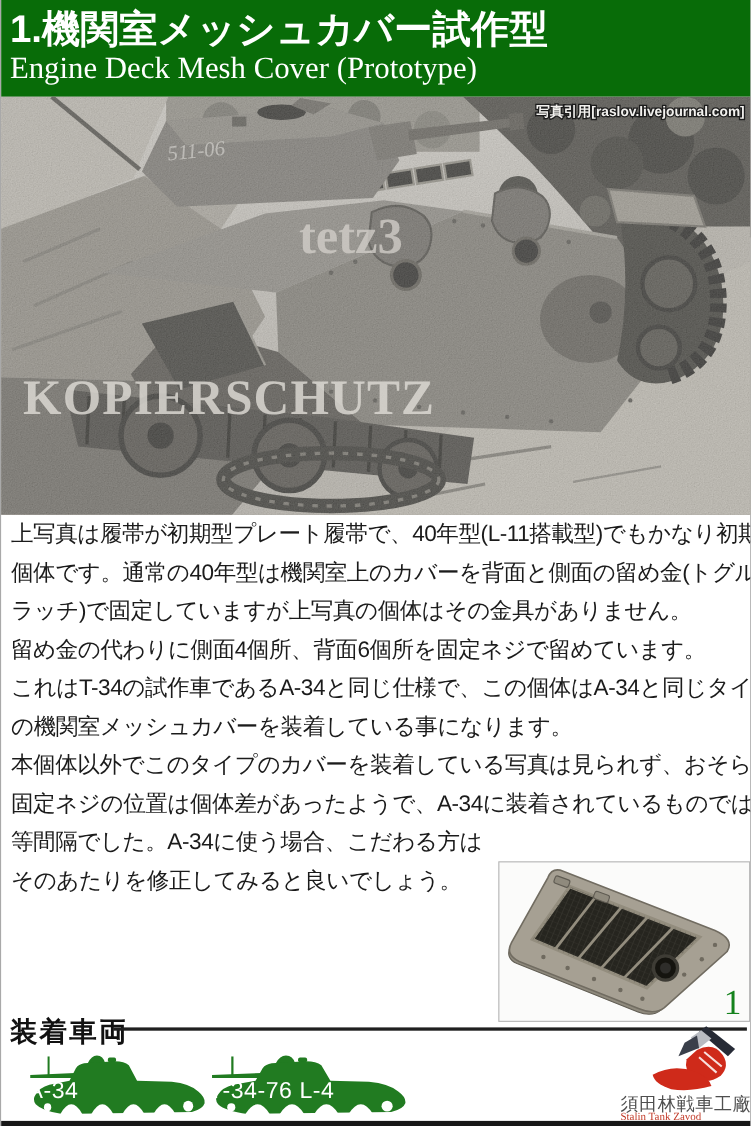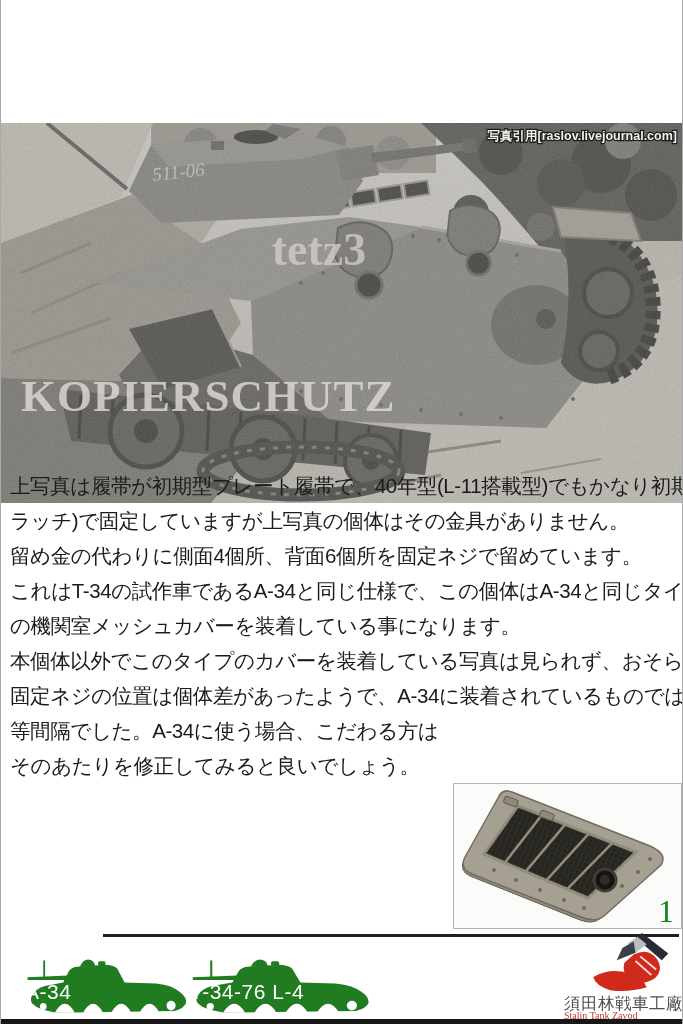--- a/index.html
+++ b/index.html
@@ -6,21 +6,21 @@
   .page{position:relative;width:683px;height:1024px;background:#ffffff;margin:0 auto;
         overflow:hidden;box-sizing:border-box;border-left:1px solid #a9a9a9;border-right:1px solid #a9a9a9;
         font-family:"Liberation Sans",sans-serif;}
   
   .hdr{position:absolute;left:0;top:0;width:683px;height:88px;background:#086c08;}
   .hdr-ja{position:absolute;left:8px;top:3px;color:#fff;font-size:35px;font-weight:bold;
           letter-spacing:0px;white-space:nowrap;}
   .hdr-en{position:absolute;left:8px;top:47px;color:#fff;font-size:28px;font-weight:normal;
           font-family:"Liberation Serif",serif;white-space:nowrap;}
   
-  .photo{position:absolute;left:0;top:88px;width:683px;height:380px;background:#9a968e;margin-top:35px;}
+  .photo{position:absolute;left:0;top:88px;width:683px;height:380px;background:#9a968e;}
   .photo svg{display:block;}
   
   .body{position:absolute;left:9px;top:468px;width:672px;color:#1b1b1b;}
   .body .ln{height:35px;line-height:35px;font-size:20.5px;font-weight:500;
             letter-spacing:-0.4px;white-space:nowrap;}
   
   .part{position:absolute;left:452px;top:783px;width:229px;height:146px;margin:0;
         border:1.5px solid #b5b5b5;background:#fbfbfa;box-sizing:border-box;}
   .part svg{display:block;}
   .fig-num{position:absolute;right:7px;bottom:1px;font-family:"Liberation Serif",serif;
@@ -46,20 +46,24 @@
   .logo-en{position:absolute;left:0;top:78px;width:118px;text-align:left;
            font-family:"Liberation Serif",serif;font-size:10px;color:#c23a28;white-space:nowrap;}
   .bottom-bar{position:absolute;left:0;bottom:0;width:683px;height:5px;background:#171717;}
   .wm{font-family:"Liberation Serif",serif;}
 </style>
 </head>
 <body>
 
 <div class="page">
 
+  <header class="hdr">
+    <div class="hdr-ja">1.機関室メッシュカバー試作型</div>
+    <div class="hdr-en">Engine Deck Mesh Cover (Prototype)</div>
+  </header>
 
   <div class="photo">
     <svg width="683" height="380" viewBox="0 0 683 380">
       <defs>
         <linearGradient id="skyg" x1="0" y1="0" x2="0" y2="1">
           <stop offset="0" stop-color="#c9c6bf"></stop>
             <stop offset="1" stop-color="#b1ada5"></stop>
         </linearGradient>
         <filter id="grain" x="0" y="0" width="100%" height="100%">
           <feTurbulence type="fractalNoise" baseFrequency="0.85" numOctaves="2" stitchTiles="stitch"></feTurbulence>
@@ -200,20 +204,21 @@
       <rect x="0" y="0" width="683" height="380" filter="url(#grain)"></rect>
 
       <text x="676" y="17" text-anchor="end" font-size="12.5" font-weight="bold" fill="#f2f1ee" stroke="#1c1c1c" stroke-width="2.4" paint-order="stroke" style="font-family:'Liberation Sans',sans-serif">写真引用[raslov.livejournal.com]</text>
       <text class="wm" x="318" y="142" text-anchor="middle" font-size="46" font-weight="bold" fill="#d2cfc9" opacity="0.78">tetz3</text>
       <text class="wm" x="20" y="288" font-size="45" font-weight="bold" letter-spacing="1" fill="#dedbd5" opacity="0.82">KOPIERSCHUTZ</text>
     </svg>
   </div>
 
   <main class="body">
     <div class="ln">上写真は履帯が初期型プレート履帯で、40年型(L-11搭載型)でもかなり初期の</div>
+    <div class="ln">個体です。通常の40年型は機関室上のカバーを背面と側面の留め金(トグル</div>
     <div class="ln">ラッチ)で固定していますが上写真の個体はその金具がありません。</div>
     <div class="ln">留め金の代わりに側面4個所、背面6個所を固定ネジで留めています。</div>
     <div class="ln">これはT-34の試作車であるA-34と同じ仕様で、この個体はA-34と同じタイプ</div>
     <div class="ln">の機関室メッシュカバーを装着している事になります。</div>
     <div class="ln">本個体以外でこのタイプのカバーを装着している写真は見られず、おそらく数</div>
     <div class="ln">固定ネジの位置は個体差があったようで、A-34に装着されているものではほぼ</div>
     <div class="ln">等間隔でした。A-34に使う場合、こだわる方は</div>
     <div class="ln">そのあたりを修正してみると良いでしょう。</div>
   </main>
 
@@ -252,20 +257,21 @@
         <circle cx="40" cy="86" r="2"></circle>
           <circle cx="62" cy="96" r="2"></circle>
           <circle cx="86" cy="106" r="2"></circle>
         <circle cx="110" cy="116" r="2"></circle>
           <circle cx="130" cy="124" r="2"></circle>
       </g>
     </svg>
     <span class="fig-num">1</span>
   </figure>
 
+  <div class="sec-head">装着車両</div>
   <div class="sec-rule"></div>
 
   <div class="tank tank1">
     <svg viewBox="0 0 200 70" preserveAspectRatio="none">
       <g fill="#217b21">
         <path d="M3,24 L52,22 L52,27 L3,27 Z"></path>
         <rect x="22" y="5" width="2.2" height="20"></rect>
         <path d="M66,12 q4,-8 10,-8 q7,0 9,8 z"></path>
         <rect x="88" y="6" width="9" height="5" rx="2"></rect>
         <path d="M46,30 L53,17 Q56,13 62,12 L96,10 Q106,10 111,14 L120,30 L158,31 Q178,33 187,41 Q195,47 194,53 Q192,59 180,62 L38,64 Q16,61 9,54 Q5,49 9,44 Q13,37 24,34 Z"></path>

